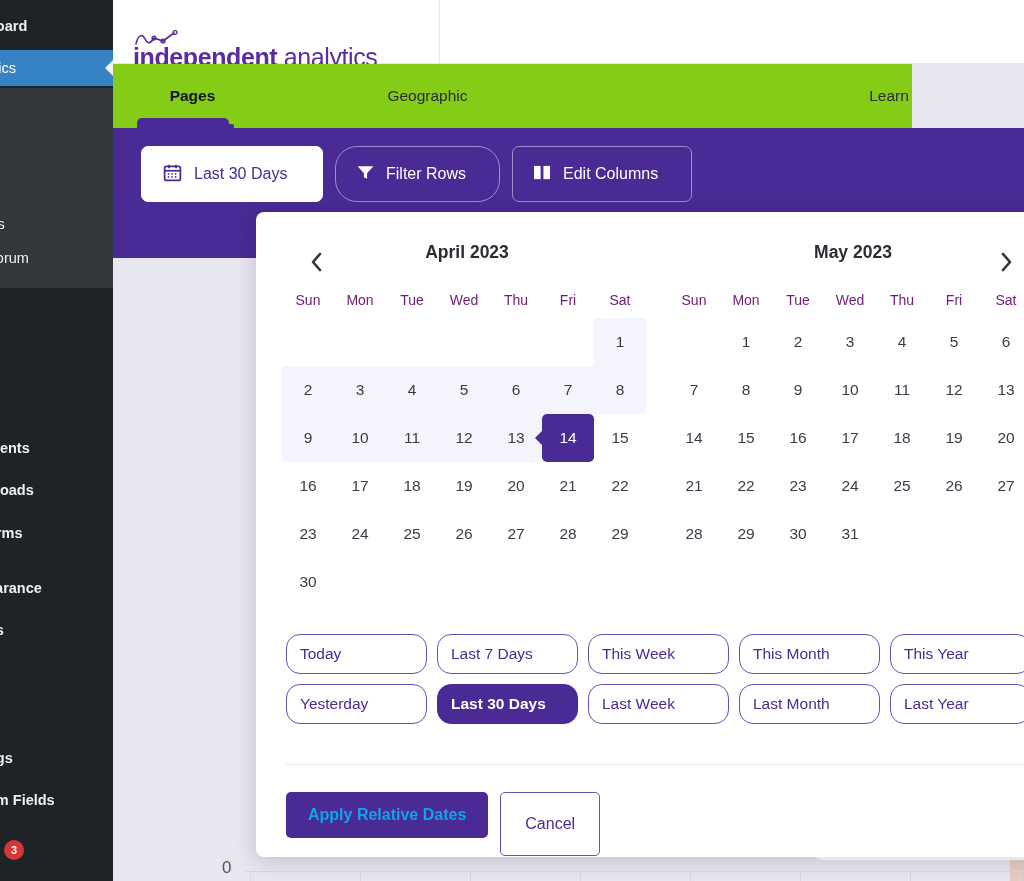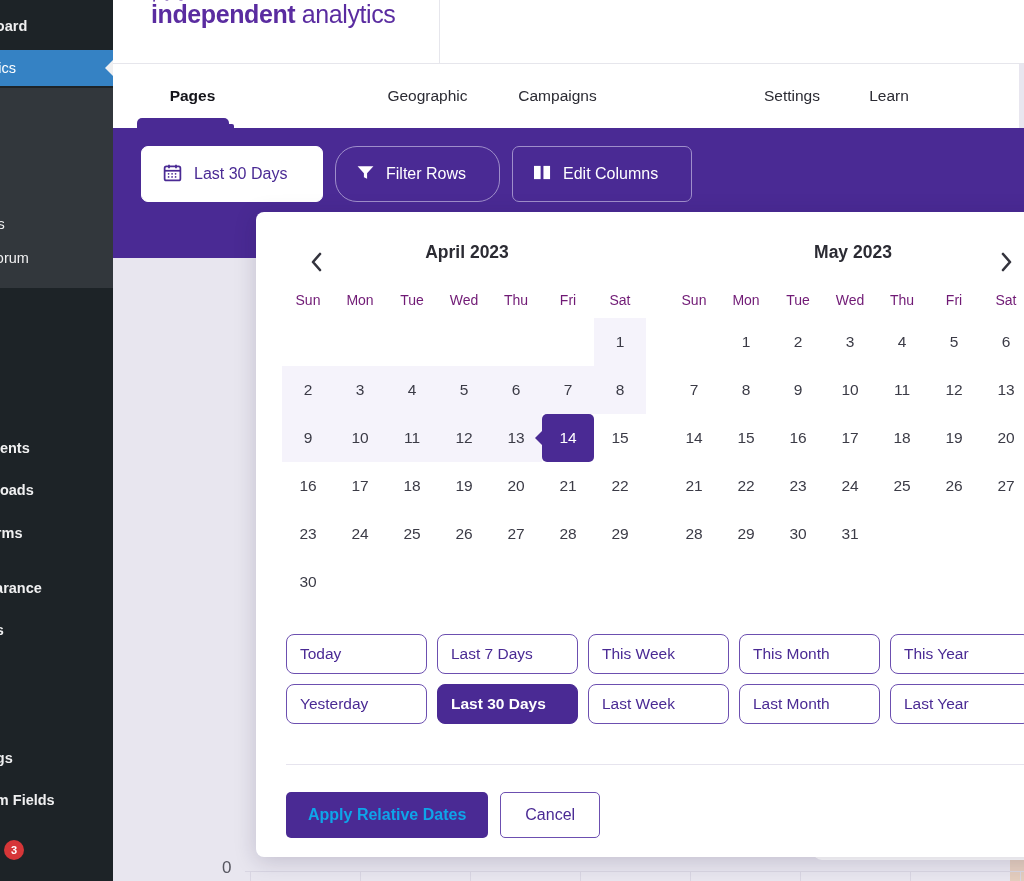--- a/index.html
+++ b/index.html
@@ -49,33 +49,33 @@
   
   #app { position: absolute; left: 113px; top: 0; width: 911px; height: 881px; }
 
   #logo-bar {
     position: absolute; left: 0; top: 0; width: 911px; height: 64px;
     background: #fff; border-bottom: 1px solid #e6e6ec;
   }
   #logo-cell {
     position: absolute; left: 0; top: 0; width: 327px; height: 72px;
     border-right: 1px solid #e6e6ec;
-    display: flex; align-items: flex-start; padding-left: 38px;
+    display: flex; align-items: flex-end; padding-left: 20px;
   }
   #logo {
     font-size: 25px; color: #5a2ca0; letter-spacing: -0.4px;
     position: relative; white-space: nowrap;
   }
   #logo .b { font-weight: 700; }
   #logo .l { font-weight: 400; }
   #logo-squiggle { position: absolute; left: 2px; top: -13px; }
 
   #tabbar {
-    position: absolute; left: 0; top: 64px; width: 906px; height: 64px;
-    background: #ffffff;
+    position: absolute; left: 0; top: 64px; width: 799px; height: 64px;
+    background: #84cc16;
   }
   .tab {
     position: absolute; top: 0; height: 64px;
     display: flex; align-items: center; justify-content: center;
     font-size: 15.5px; color: #2b2b33; white-space: nowrap;
     cursor: pointer;
   }
   .tab.active { font-weight: 700; color: #14141a; }
   #tab-underline {
     position: absolute; top: 60px; height: 4px; background: #4a2a94;
@@ -180,40 +180,40 @@
     width: 0; height: 0;
     border-top: 8px solid transparent;
     border-bottom: 8px solid transparent;
     border-right: 8px solid #4a2a94;
   }
   .day.empty { cursor: default; }
 
   #presets { position: absolute; left: 30px; top: 422px; width: 756px; }
   .preset-row { display: flex; gap: 10px; margin-bottom: 10px; }
   .preset {
-    width: 141px; height: 40px; border-radius: 8px;
+    width: 141px; height: 40px; border-radius: 14px;
     border: 1.5px solid #6c4fb0; color: #4a2a94; background: #fff;
     font-size: 15.5px; display: flex; align-items: center;
     padding-left: 13px; cursor: pointer; white-space: nowrap;
   }
   .preset.active { background: #4a2a94; color: #fff; border-color: #4a2a94; font-weight: 600;}
 
   #sep {
     position: absolute; left: 30px; top: 552px; width: 756px; height: 1px;
     background: #e6e4ee;
   }
   #actions { position: absolute; left: 30px; top: 580px; display: flex; gap: 12px; }
   #apply-btn {
     height: 46px; padding: 0 22px; border-radius: 5px;
     background: #4a2a94; color: #0ea5e9; border: none;
     font-size: 16px; font-weight: 600; cursor: pointer;
     display: flex; align-items: center; font-family: "Liberation Sans", sans-serif;
   }
   #cancel-btn {
-    height: 46px; padding: 0 24px; border-radius: 5px;
+    height: 64px; padding: 0 24px; border-radius: 5px;
     background: #fff; color: #4a2a94; border: 1.5px solid #6c4fb0;
     font-size: 16px; cursor: pointer; display: flex; align-items: center;
     font-family: "Liberation Sans", sans-serif;
   }
 </style>
 </head>
 <body>
 
 <div id="root">
 
@@ -310,26 +310,20 @@
       </div>
     </div>
 
     <div id="tabbar">
         <div class="tab active" style="left: 27px; width: 105px;">
           <span>Pages</span>
         </div>
         <div id="tab-underline" style="left: 38px; width: 83px;"></div>
         <div class="tab" style="left: 248px; width: 133px;">
           <span>Geographic</span>
-        </div>
-        <div class="tab" style="left: 381px; width: 127px;">
-          <span>Campaigns</span>
-        </div>
-        <div class="tab" style="left: 626px; width: 106px;">
-          <span>Settings</span>
         </div>
         <div class="tab" style="left: 732px; width: 88px;">
           <span>Learn</span>
         </div>
       </div>
     <div id="purple-tab-cap"></div>
 
     <div id="purple-band">
       <div class="tb-btn light" id="btn-date" style="left: 28px; width: 182px;">
         <span class="ic">

